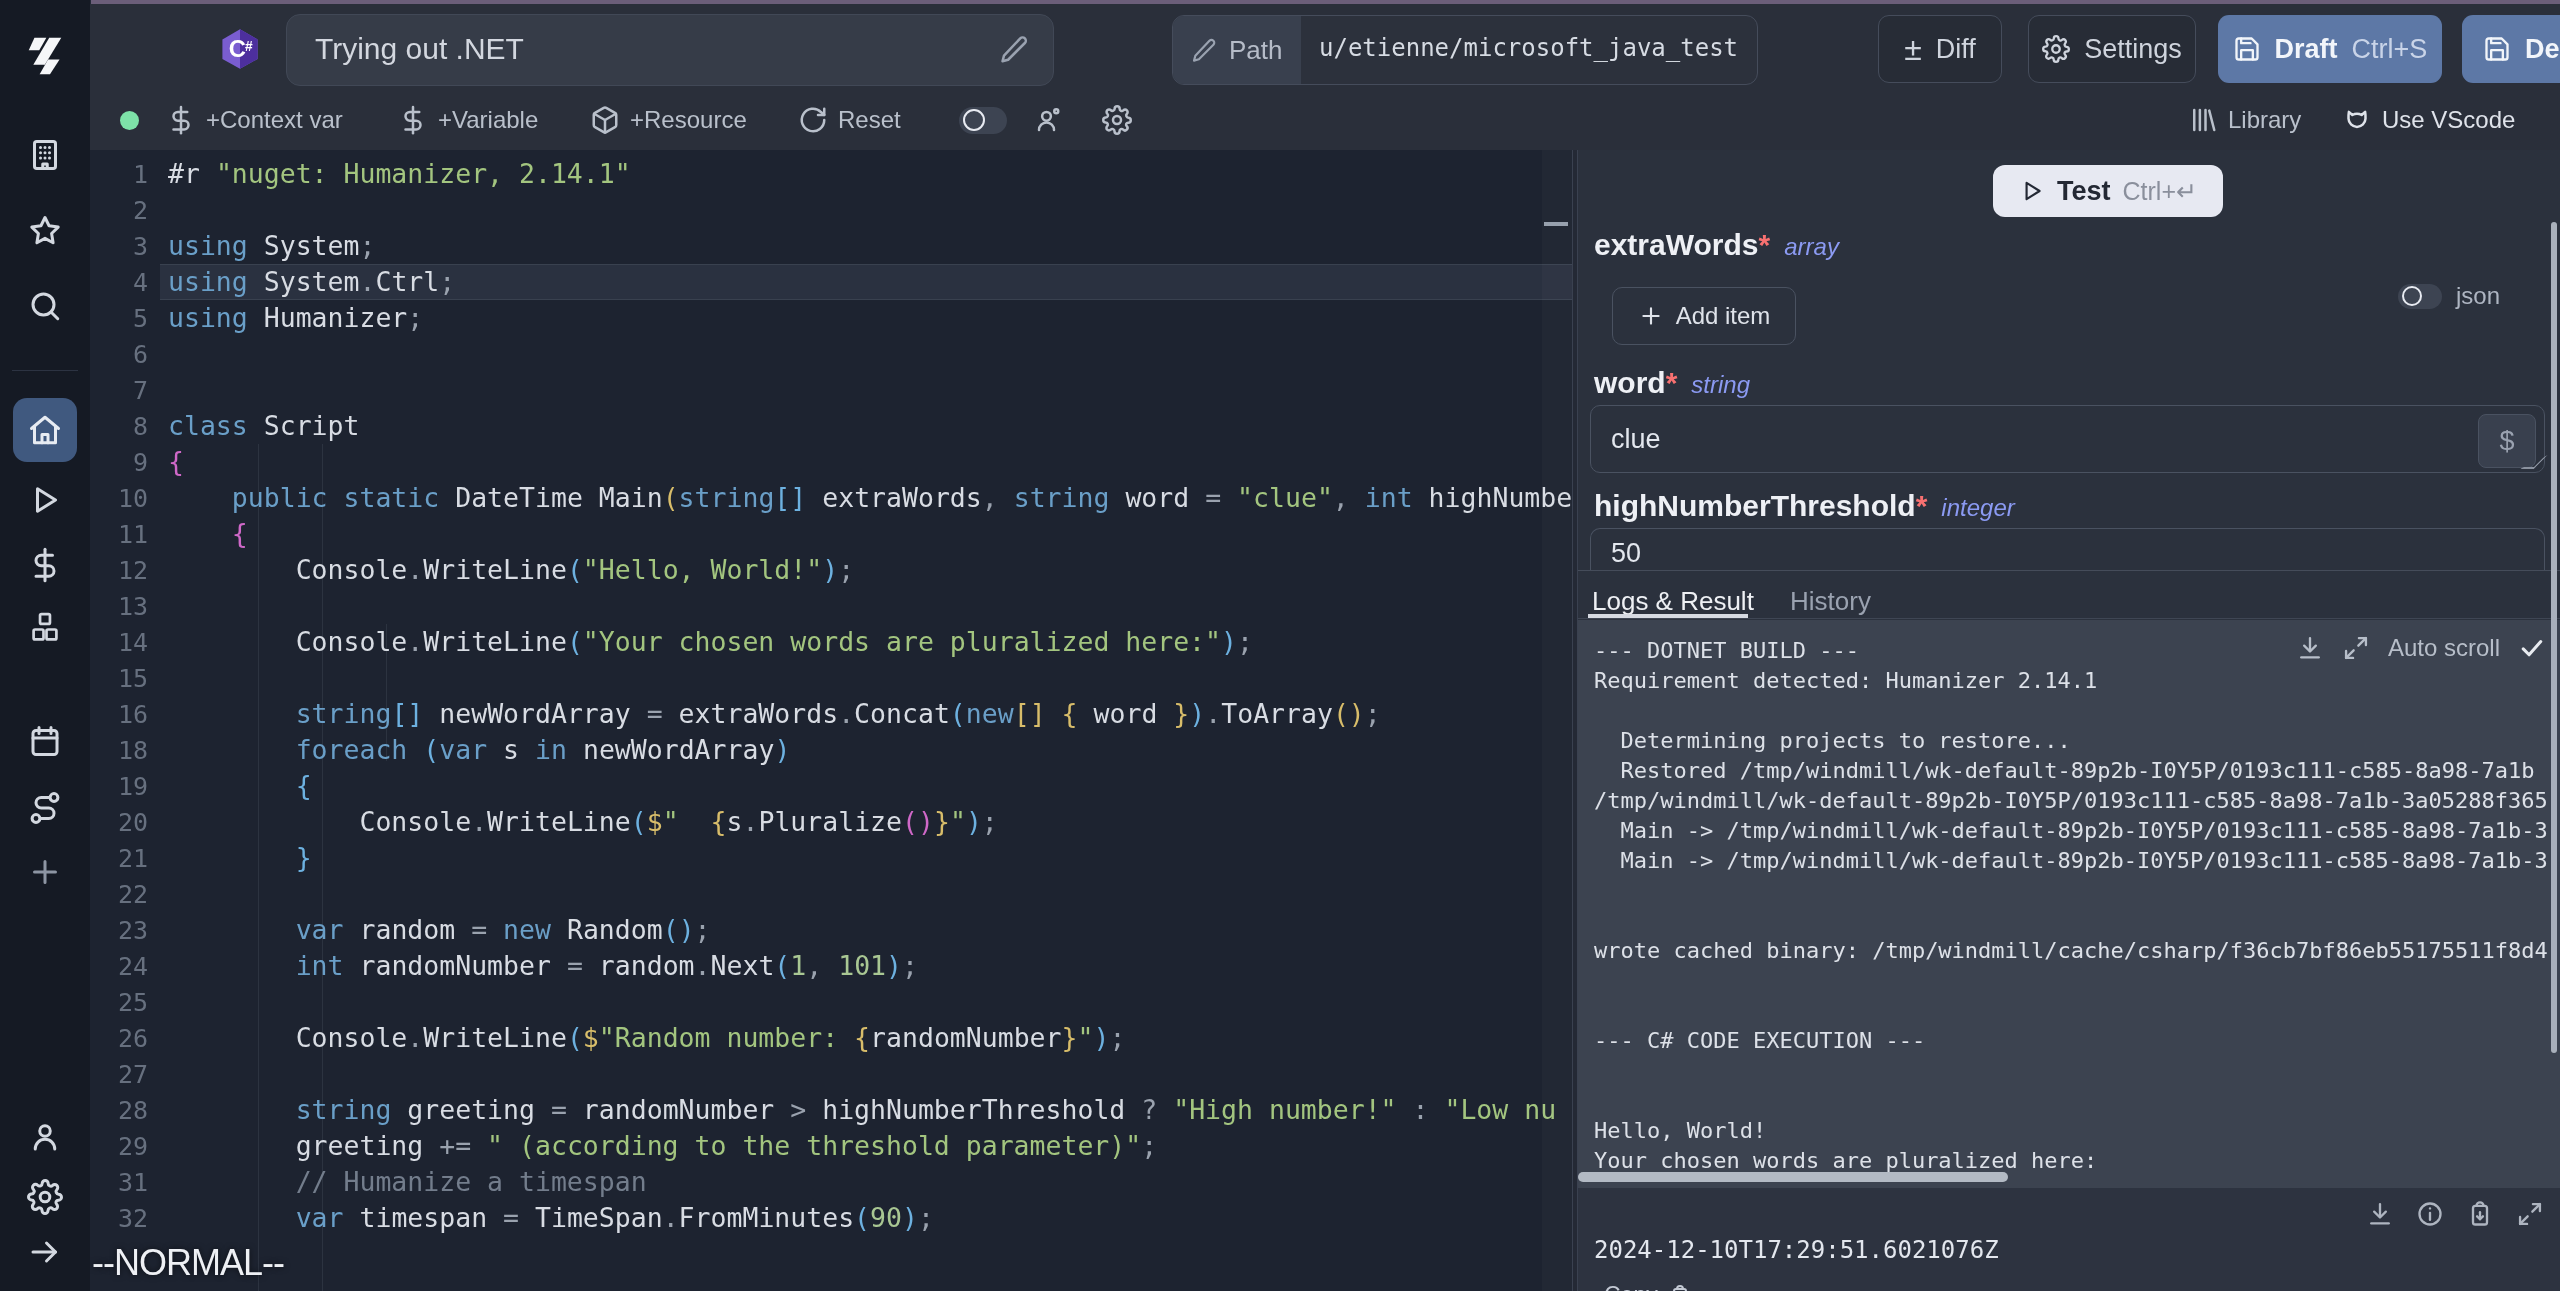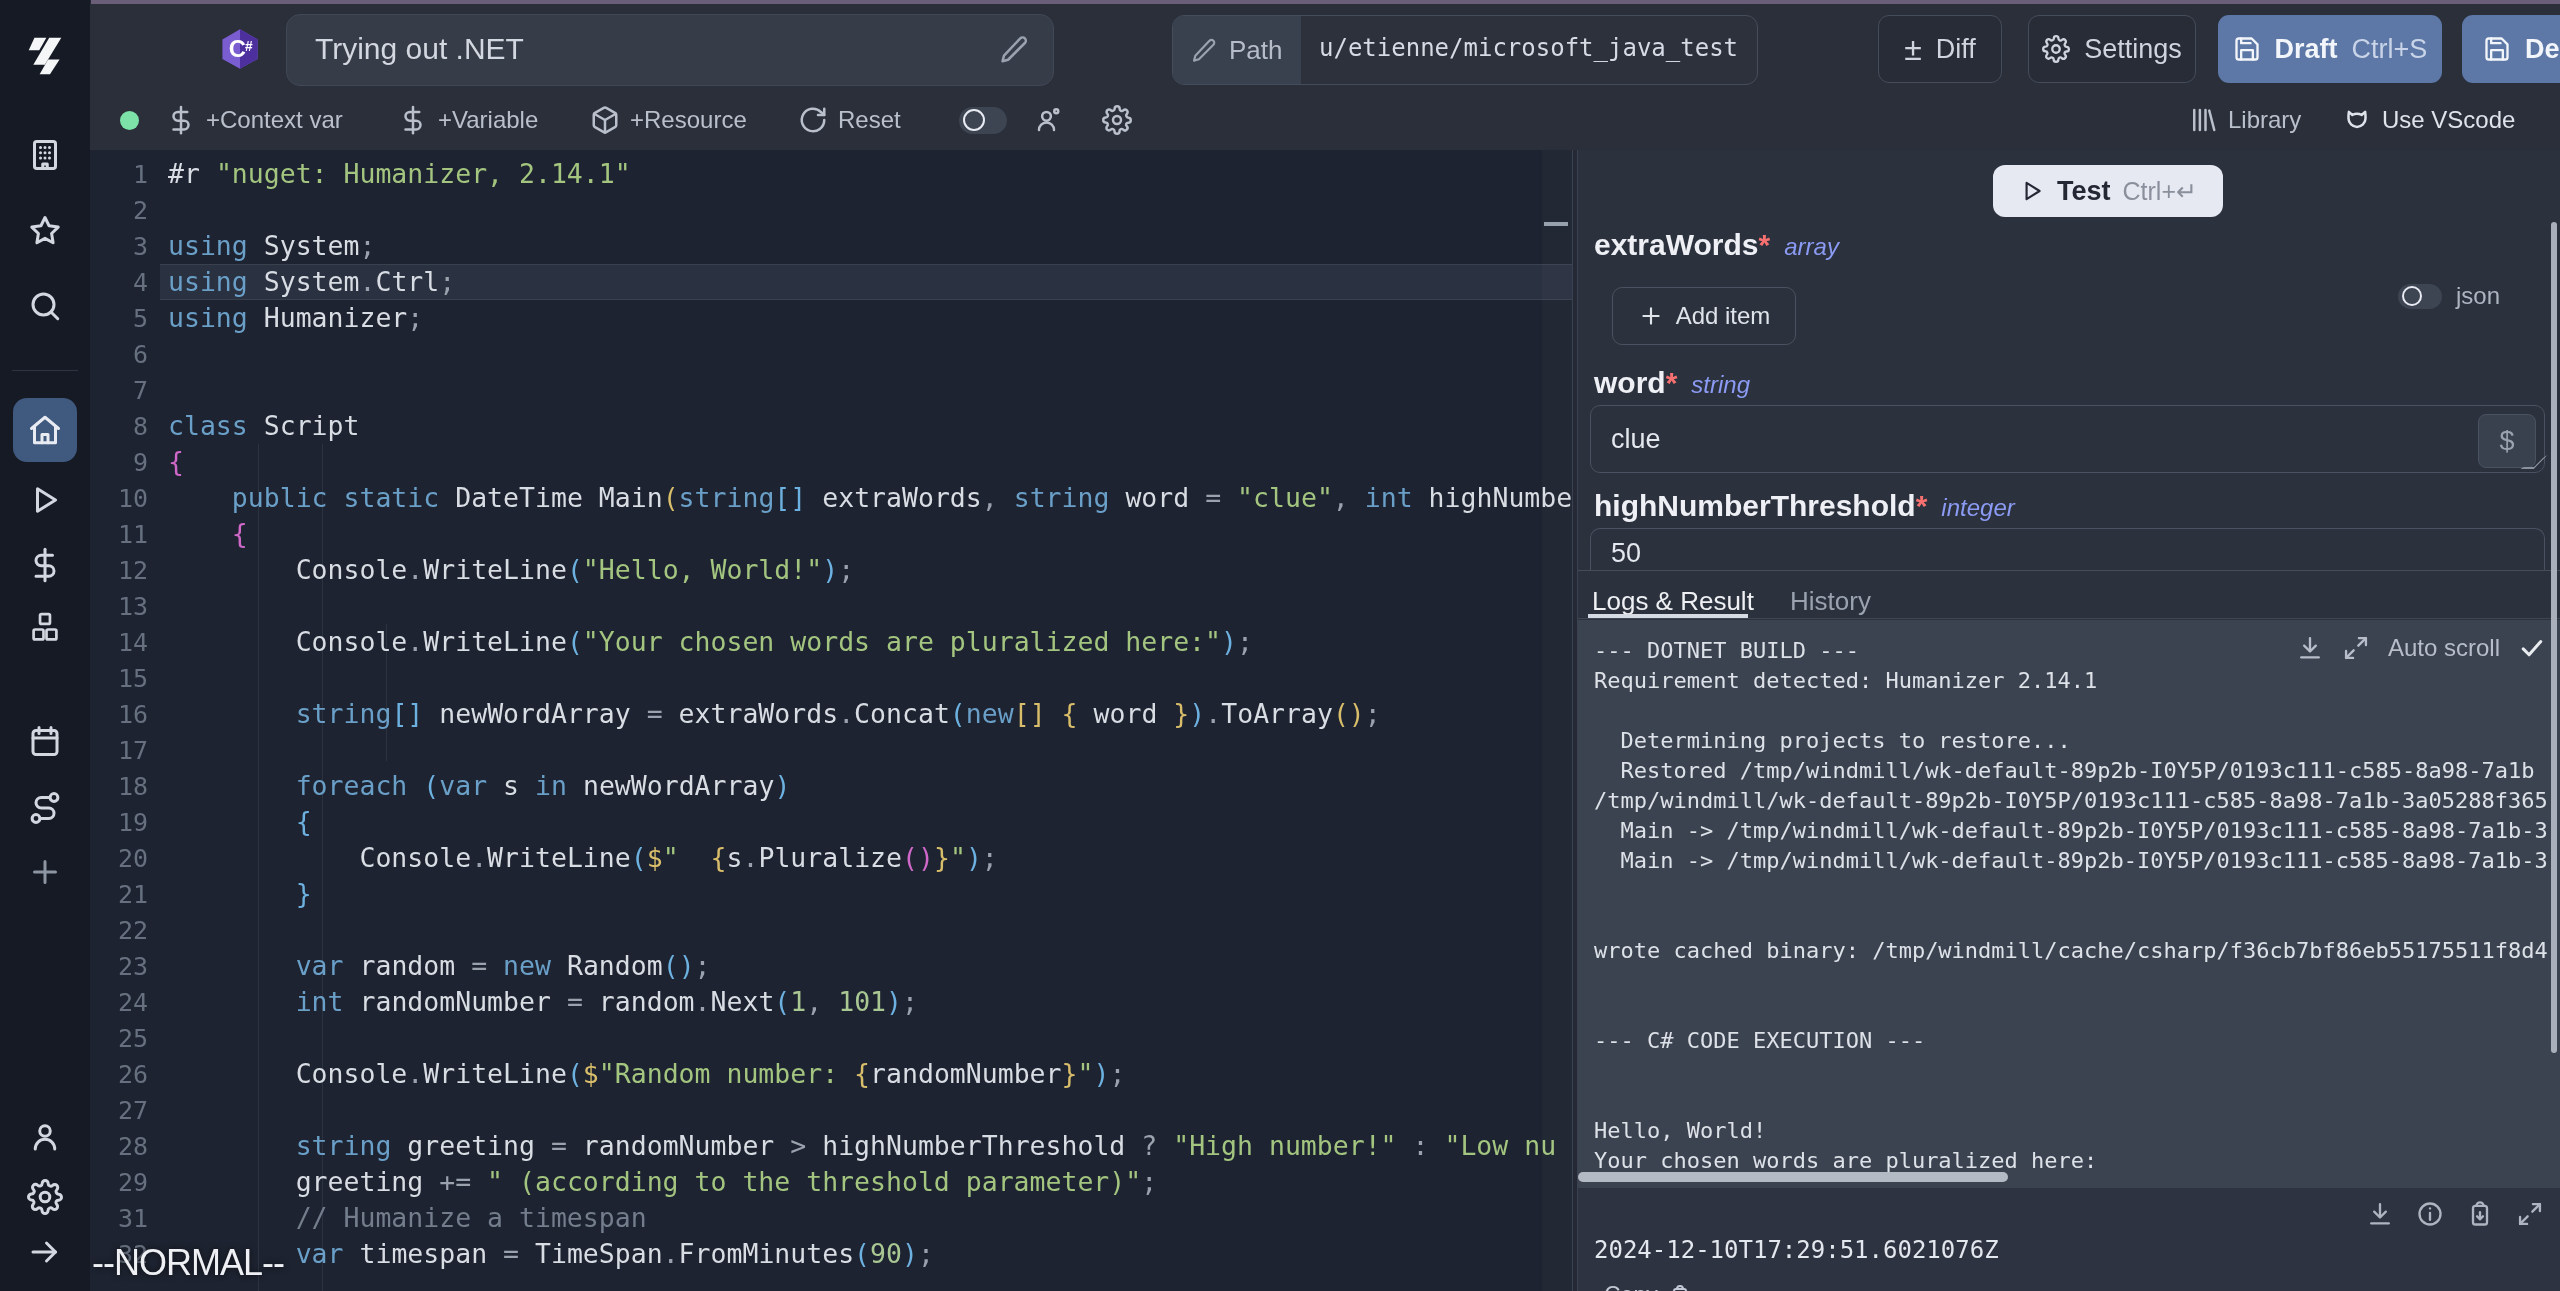--- a/index.html
+++ b/index.html
@@ -421,21 +421,20 @@
         <div class="line"><span class="ln rel">7</span><span class="cd rel"></span></div>
         <div class="line"><span class="ln rel">8</span><span class="cd rel"><span class="tk-kw">class </span><span class="tk-id">Script</span></span></div>
         <div class="line"><span class="ln rel">9</span><span class="cd rel"><span class="tk-pink">{</span></span></div>
         <div class="line"><span class="ln rel">10</span><span class="cd rel"><span class="tk-p">    </span><span class="tk-kw">public static </span><span class="tk-id">DateTime</span><span class="tk-p"> </span><span class="tk-id">Main</span><span class="tk-gold">(</span><span class="tk-kw">string</span><span class="tk-sky">[]</span><span class="tk-p"> </span><span class="tk-id">extraWords</span><span class="tk-p">, </span><span class="tk-kw">string</span><span class="tk-p"> </span><span class="tk-id">word</span><span class="tk-p"> = </span><span class="tk-str">"clue"</span><span class="tk-p">, </span><span class="tk-kw">int</span><span class="tk-p"> </span><span class="tk-id">highNumberThres</span></span></div>
         <div class="line"><span class="ln rel">11</span><span class="cd rel"><span class="tk-p">    </span><span class="tk-pink">{</span></span></div>
         <div class="line"><span class="ln rel">12</span><span class="cd rel"><span class="tk-p">        </span><span class="tk-id">Console</span><span class="tk-p">.</span><span class="tk-id">WriteLine</span><span class="tk-sky">(</span><span class="tk-str">"Hello, World!"</span><span class="tk-sky">)</span><span class="tk-p">;</span></span></div>
         <div class="line"><span class="ln rel">13</span><span class="cd rel"></span></div>
         <div class="line"><span class="ln rel">14</span><span class="cd rel"><span class="tk-p">        </span><span class="tk-id">Console</span><span class="tk-p">.</span><span class="tk-id">WriteLine</span><span class="tk-sky">(</span><span class="tk-str">"Your chosen words are pluralized here:"</span><span class="tk-sky">)</span><span class="tk-p">;</span></span></div>
         <div class="line"><span class="ln rel">15</span><span class="cd rel"></span></div>
         <div class="line"><span class="ln rel">16</span><span class="cd rel"><span class="tk-p">        </span><span class="tk-kw">string</span><span class="tk-sky">[]</span><span class="tk-p"> </span><span class="tk-id">newWordArray</span><span class="tk-p"> = </span><span class="tk-id">extraWords</span><span class="tk-p">.</span><span class="tk-id">Concat</span><span class="tk-sky">(</span><span class="tk-kw">new</span><span class="tk-gold">[]</span><span class="tk-p"> </span><span class="tk-gold">{</span><span class="tk-p"> </span><span class="tk-id">word</span><span class="tk-p"> </span><span class="tk-gold">}</span><span class="tk-sky">)</span><span class="tk-p">.</span><span class="tk-id">ToArray</span><span class="tk-gold">()</span><span class="tk-p">;</span></span></div>
-        <div class="line"><span class="ln rel">17</span><span class="cd rel"></span></div>
         <div class="line"><span class="ln rel">18</span><span class="cd rel"><span class="tk-p">        </span><span class="tk-kw">foreach</span><span class="tk-p"> </span><span class="tk-sky">(</span><span class="tk-kw">var</span><span class="tk-p"> </span><span class="tk-id">s</span><span class="tk-p"> </span><span class="tk-kw">in</span><span class="tk-p"> </span><span class="tk-id">newWordArray</span><span class="tk-sky">)</span></span></div>
         <div class="line"><span class="ln rel">19</span><span class="cd rel"><span class="tk-p">        </span><span class="tk-sky">{</span></span></div>
         <div class="line"><span class="ln rel">20</span><span class="cd rel"><span class="tk-p">            </span><span class="tk-id">Console</span><span class="tk-p">.</span><span class="tk-id">WriteLine</span><span class="tk-sky">(</span><span class="tk-gold">$</span><span class="tk-str">"  </span><span class="tk-gold">{</span><span class="tk-id">s</span><span class="tk-p">.</span><span class="tk-id">Pluralize</span><span class="tk-pink">()</span><span class="tk-gold">}</span><span class="tk-str">"</span><span class="tk-sky">)</span><span class="tk-p">;</span></span></div>
         <div class="line"><span class="ln rel">21</span><span class="cd rel"><span class="tk-p">        </span><span class="tk-sky">}</span></span></div>
         <div class="line"><span class="ln rel">22</span><span class="cd rel"></span></div>
         <div class="line"><span class="ln rel">23</span><span class="cd rel"><span class="tk-p">        </span><span class="tk-kw">var</span><span class="tk-p"> </span><span class="tk-id">random</span><span class="tk-p"> = </span><span class="tk-kw">new</span><span class="tk-p"> </span><span class="tk-id">Random</span><span class="tk-sky">()</span><span class="tk-p">;</span></span></div>
         <div class="line"><span class="ln rel">24</span><span class="cd rel"><span class="tk-p">        </span><span class="tk-kw">int</span><span class="tk-p"> </span><span class="tk-id">randomNumber</span><span class="tk-p"> = </span><span class="tk-id">random</span><span class="tk-p">.</span><span class="tk-id">Next</span><span class="tk-sky">(</span><span class="tk-num">1</span><span class="tk-p">, </span><span class="tk-num">101</span><span class="tk-sky">)</span><span class="tk-p">;</span></span></div>
         <div class="line"><span class="ln rel">25</span><span class="cd rel"></span></div>
         <div class="line"><span class="ln rel">26</span><span class="cd rel"><span class="tk-p">        </span><span class="tk-id">Console</span><span class="tk-p">.</span><span class="tk-id">WriteLine</span><span class="tk-sky">(</span><span class="tk-gold">$</span><span class="tk-str">"Random number: </span><span class="tk-gold">{</span><span class="tk-id">randomNumber</span><span class="tk-gold">}</span><span class="tk-str">"</span><span class="tk-sky">)</span><span class="tk-p">;</span></span></div>
         <div class="line"><span class="ln rel">27</span><span class="cd rel"></span></div>

